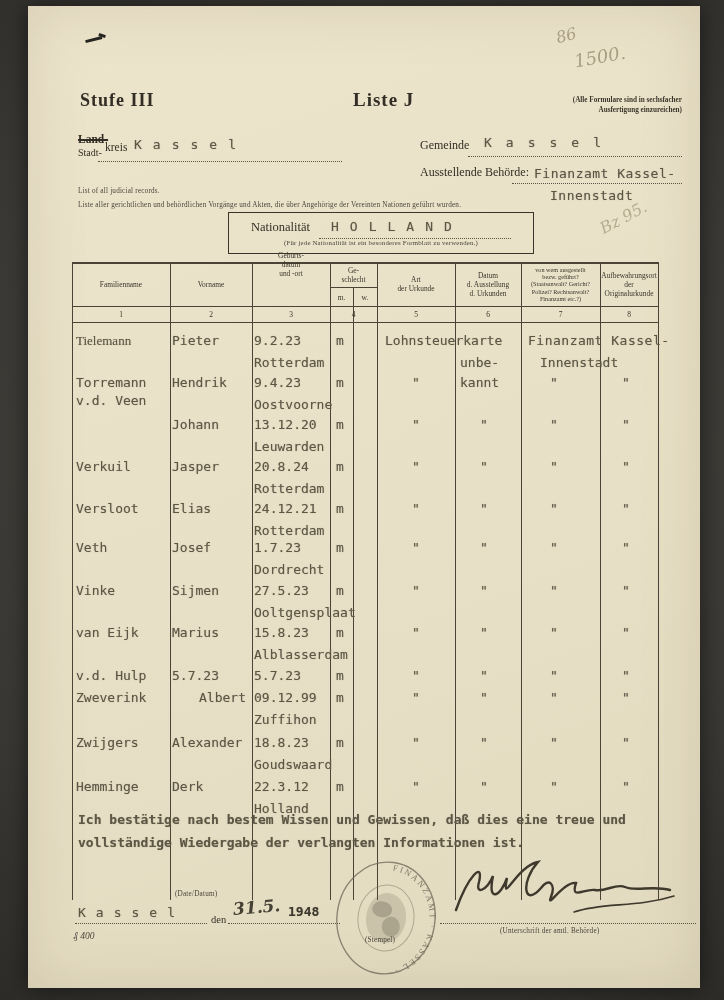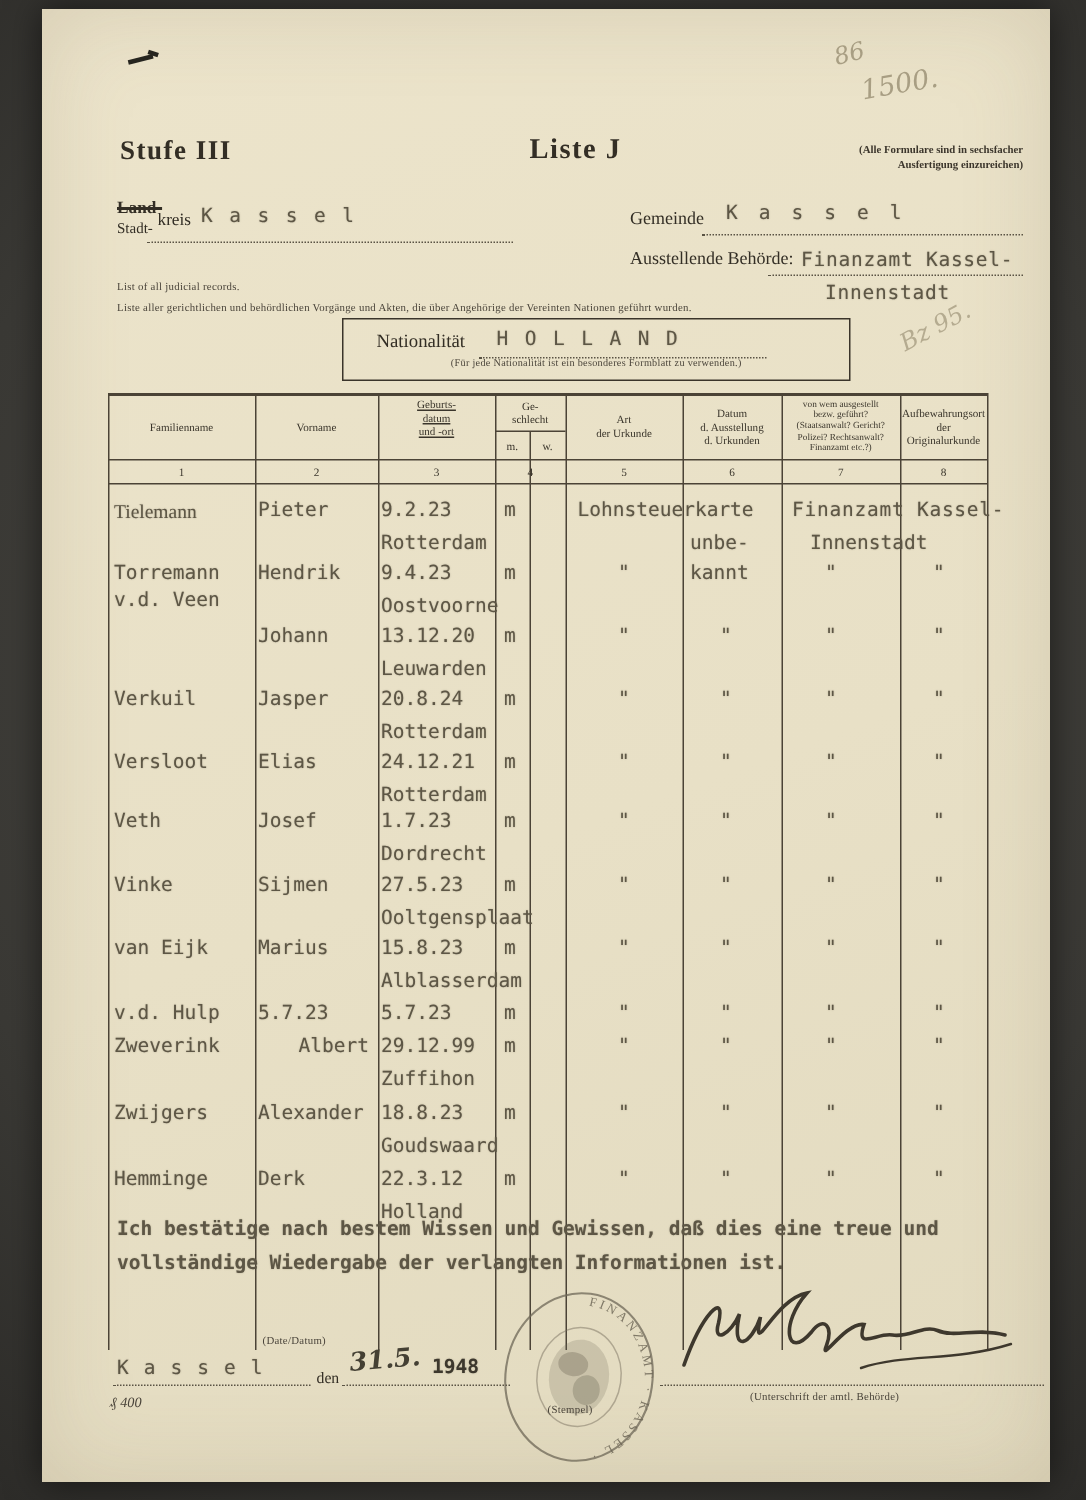--- a/index.html
+++ b/index.html
@@ -20,21 +20,21 @@
       text-shadow:0 0 1px rgba(93,86,69,.45);white-space:pre;}
   .tw-sp{letter-spacing:11px;}
   .pencil{font-family:"DejaVu Serif",serif;font-style:italic;color:#a89e83;white-space:nowrap;}
   .dotted{border-bottom:1px dotted #5a5344;height:0;}
   .hline{background:#4b4336;height:1px;}
   .vline{background:#4b4336;width:1px;}
   .hdr-cell{display:flex;flex-direction:column;align-items:center;justify-content:center;
      text-align:center;font-size:7.4px;line-height:9px;color:#3a352b;}
   .hdr-cell.tiny{font-size:6.2px;line-height:7.2px;}
   .num-cell{display:flex;align-items:center;justify-content:center;font-size:7.5px;color:#3a352b;}
-  .natbox{border:1.6px solid #3a342a;padding-left:33px;}
+  .natbox{border:1.6px solid #3a342a;}
   .strike{text-decoration:line-through;text-decoration-thickness:1.5px;}
   .hw{font-family:"DejaVu Serif",serif;font-style:italic;color:#444034;}
 </style>
 </head>
 <body>
 
 <div class="paper">
 
   <div class="abs" style="left:58px;top:32px;width:17px;height:6px;border-top:3.5px solid #26251f;transform:rotate(-14deg);"></div>
   <div class="abs" style="left:70px;top:28px;width:7px;height:4px;border-top:3px solid #26251f;transform:rotate(18deg);"></div>
@@ -89,21 +89,21 @@
       <div class="hline" style="position: absolute; left: 44px; top: 256px; width: 586px; height: 1.6px;"></div>
       <div class="hline" style="position: absolute; left: 44px; top: 300px; width: 586px;"></div>
       <div class="hline" style="position: absolute; left: 44px; top: 316px; width: 586px;"></div>
       <div class="hline" style="position: absolute; left: 302px; top: 281px; width: 47px;"></div>
       <div class="hdr-cell" style="position: absolute; left: 44px; top: 257px; width: 98px; height: 42px;">
         <div>Familienname</div>
       </div>
       <div class="hdr-cell" style="position: absolute; left: 142px; top: 257px; width: 82px; height: 42px;">
         <div>Vorname</div>
       </div>
-      <div class="hdr-cell" style="position: absolute; left: 224px; top: 257px; width: 78px; height: 30px; text-decoration: underline;">
+      <div class="hdr-cell" style="position: absolute; left: 224px; top: 243px; width: 78px; height: 30px;">
         <div>Geburts-</div>
         <div>datum</div>
         <div>und -ort</div>
       </div>
       <div class="hdr-cell" style="position: absolute; left: 302px; top: 257px; width: 47px; height: 24px;">
         <div>Ge-</div>
         <div>schlecht</div>
       </div>
       <div class="num-cell" style="position: absolute; left: 302px; top: 283px; width: 23px; height: 16px;">m.</div>
       <div class="num-cell" style="position: absolute; left: 325px; top: 283px; width: 24px; height: 16px;">w.</div>
@@ -211,21 +211,21 @@
       <div class="tw" style="position: absolute; left: 48px; top: 662px;">v.d. Hulp</div>
       <div class="tw" style="position: absolute; left: 144px; top: 662px;">5.7.23</div>
       <div class="tw" style="position: absolute; left: 226px; top: 662px;">5.7.23</div>
       <div class="tw" style="position: absolute; left: 308px; top: 662px;">m</div>
       <div class="tw" style="position: absolute; left: 384px; top: 662px;">"</div>
       <div class="tw" style="position: absolute; left: 452px; top: 662px;">"</div>
       <div class="tw" style="position: absolute; left: 522px; top: 662px;">"</div>
       <div class="tw" style="position: absolute; left: 594px; top: 662px;">"</div>
       <div class="tw" style="position: absolute; left: 48px; top: 684px;">Zweverink</div>
       <div class="tw" style="position: absolute; left: 144px; top: 684px; margin-left: 27px;">Albert</div>
-      <div class="tw" style="position: absolute; left: 226px; top: 684px;">29.12.99</div>
+      <div class="tw" style="position: absolute; left: 226px; top: 684px;">09.12.99</div>
       <div class="tw" style="position: absolute; left: 226px; top: 706px;">Zuffihon</div>
       <div class="tw" style="position: absolute; left: 308px; top: 684px;">m</div>
       <div class="tw" style="position: absolute; left: 384px; top: 684px;">"</div>
       <div class="tw" style="position: absolute; left: 452px; top: 684px;">"</div>
       <div class="tw" style="position: absolute; left: 522px; top: 684px;">"</div>
       <div class="tw" style="position: absolute; left: 594px; top: 684px;">"</div>
       <div class="tw" style="position: absolute; left: 48px; top: 729px;">Zwijgers</div>
       <div class="tw" style="position: absolute; left: 144px; top: 729px;">Alexander</div>
       <div class="tw" style="position: absolute; left: 226px; top: 729px;">18.8.23</div>
       <div class="tw" style="position: absolute; left: 226px; top: 751px;">Goudswaard</div>

